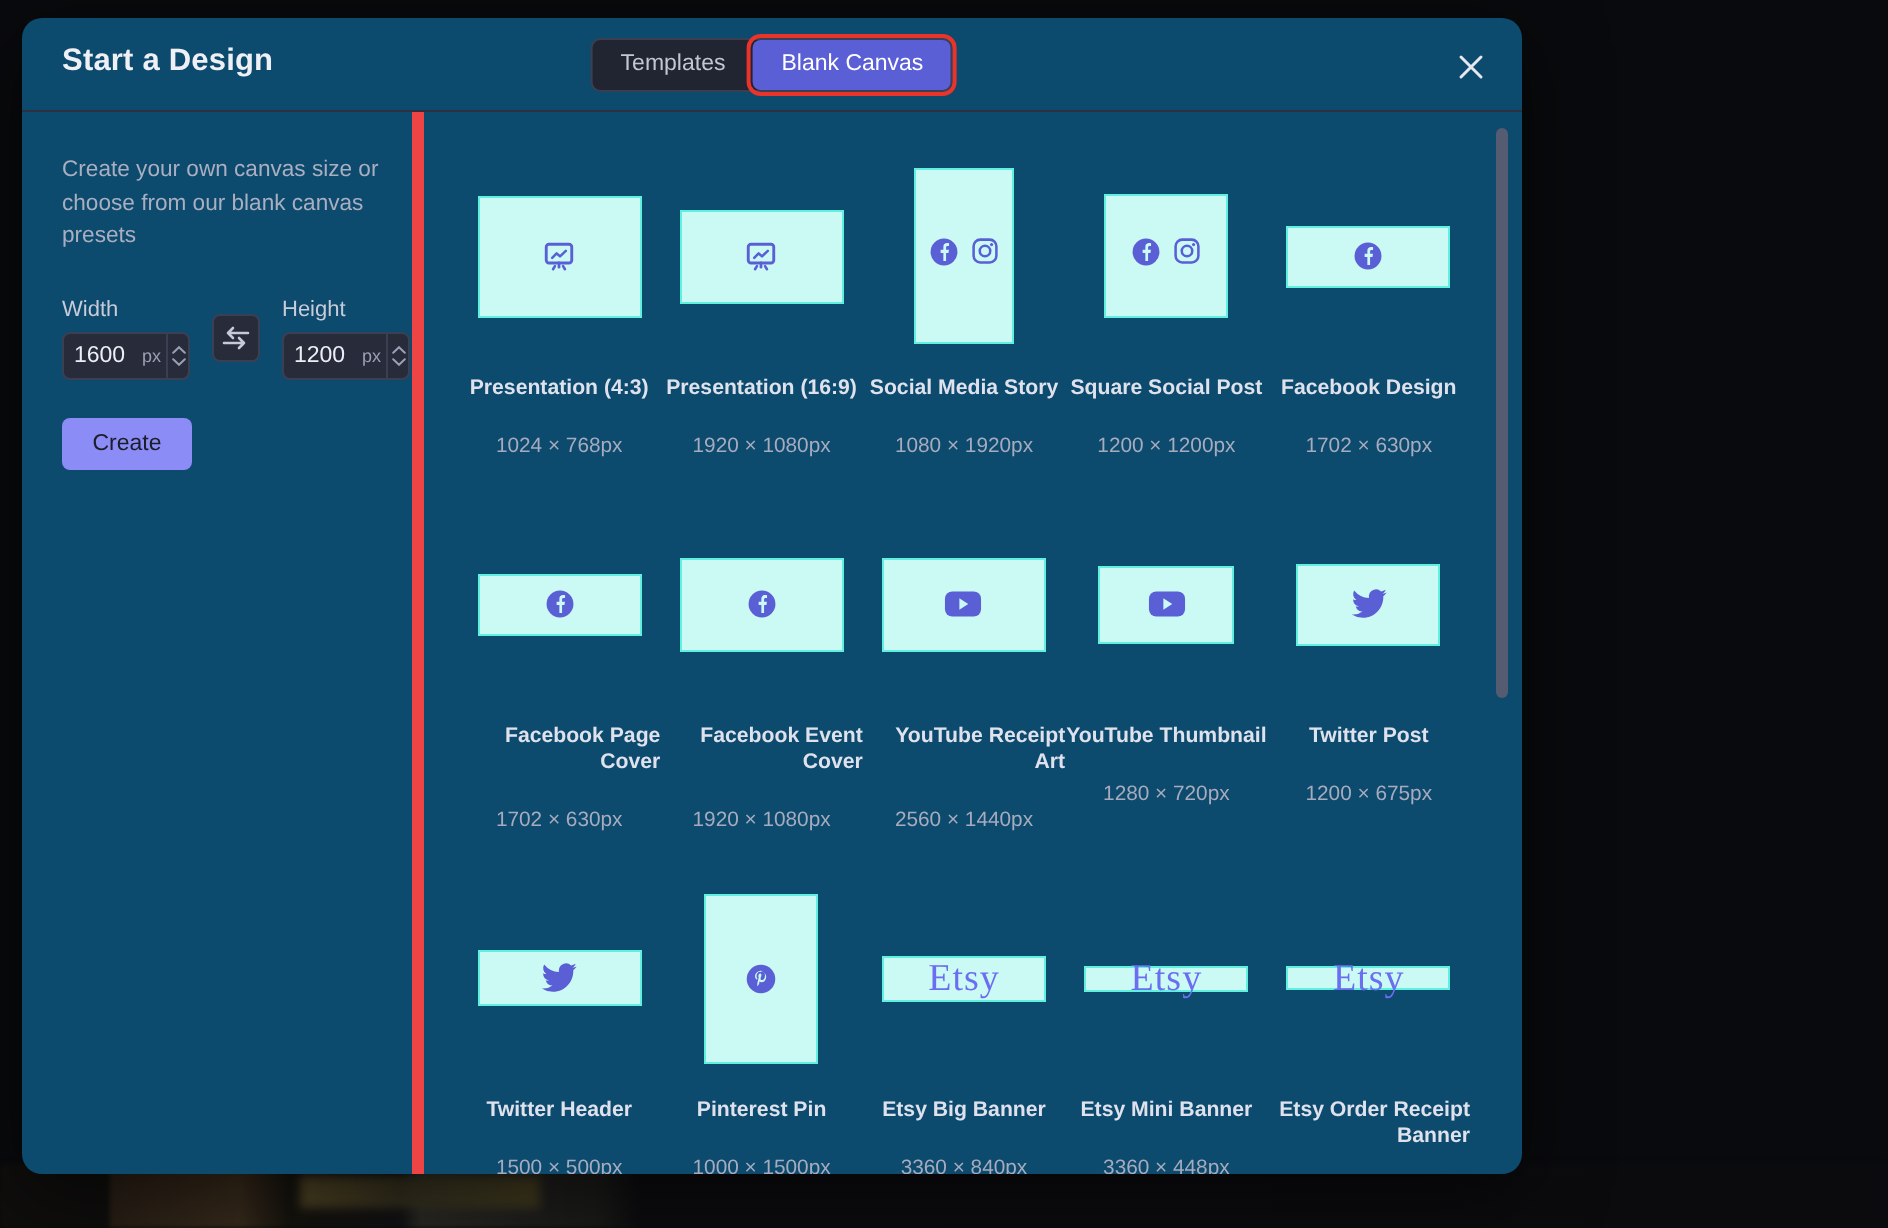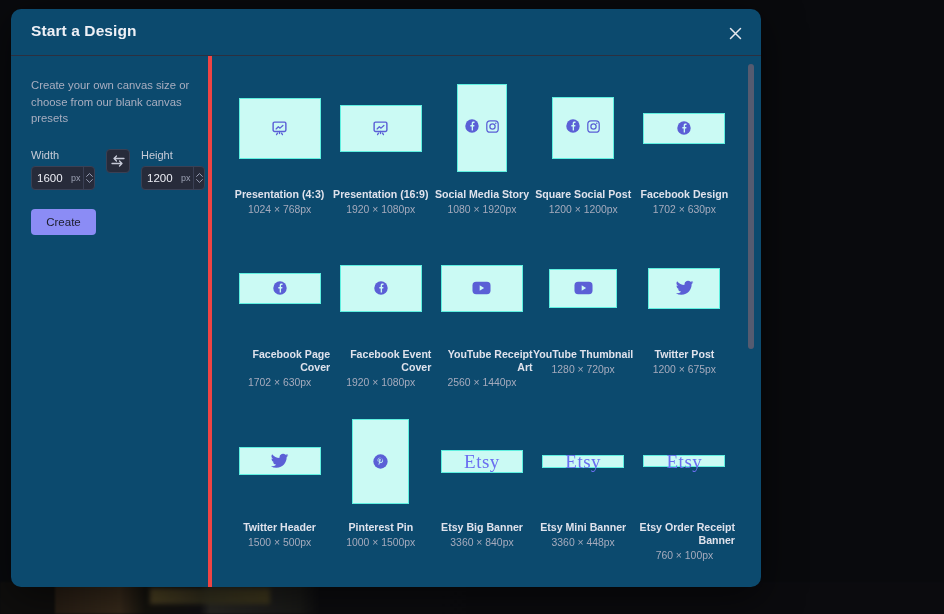--- a/index.html
+++ b/index.html
@@ -142,31 +142,31 @@
   .modal-body {
     flex: 1 1 auto;
     display: flex;
     min-height: 0;
   }
 
   
   .side {
     width: 201px;
     flex: 0 0 201px;
-    border-right: 4px solid #ef4444;
+    border-right: 6px solid #ef4444;
     padding: 21px 3px 0 20px;
   }
   .side-desc {
     font-size: 11.3px;
     line-height: 16.5px;
     color: #a9aec0;
   }
   .field-row {
     display: flex;
-    align-items: flex-start;
+    align-items: center;
     margin-top: 22px;
     gap: 4px;
   }
   .field { width: 64px; }
   .field-label {
     font-size: 11px;
     color: #c8ccd8;
     margin-bottom: 5px;
     display: block;
   }
@@ -296,21 +296,21 @@
   .cell-label {
     margin-top: 9px;
     font-size: 10.6px;
     font-weight: bold;
     color: #dfe2ec;
     text-align: right;
     line-height: 13px;
     max-width: 118px;
   }
   .cell-dims {
-    margin-top: 3px;
+    margin-top: 17px;
     font-size: 10.4px;
     color: #a6abbd;
     text-align: center;
   }
 
   
   .scrollbar {
     position: absolute;
     right: 7px;
     top: 8px;
@@ -335,20 +335,24 @@
 
   <div class="backdrop">
     <div class="backdrop-strip"></div>
   </div>
 
   <div class="modal">
 
     <div class="modal-header">
       <div class="modal-title">Start a Design</div>
 
+      <div class="tabs" id="tab-group">
+          <button class="tab">Templates</button>
+          <button class="tab active highlight">Blank Canvas</button>
+        </div>
 
       <button class="close-btn" aria-label="Close">
         <svg width="13" height="13" viewBox="0 0 13 13" aria-hidden="true">
           <path d="M1.5 1.5 L11.5 11.5 M11.5 1.5 L1.5 11.5" stroke="currentColor" stroke-width="1.5" stroke-linecap="round" fill="none"></path>
         </svg>
       </button>
     </div>
 
     <div class="modal-body">
 

